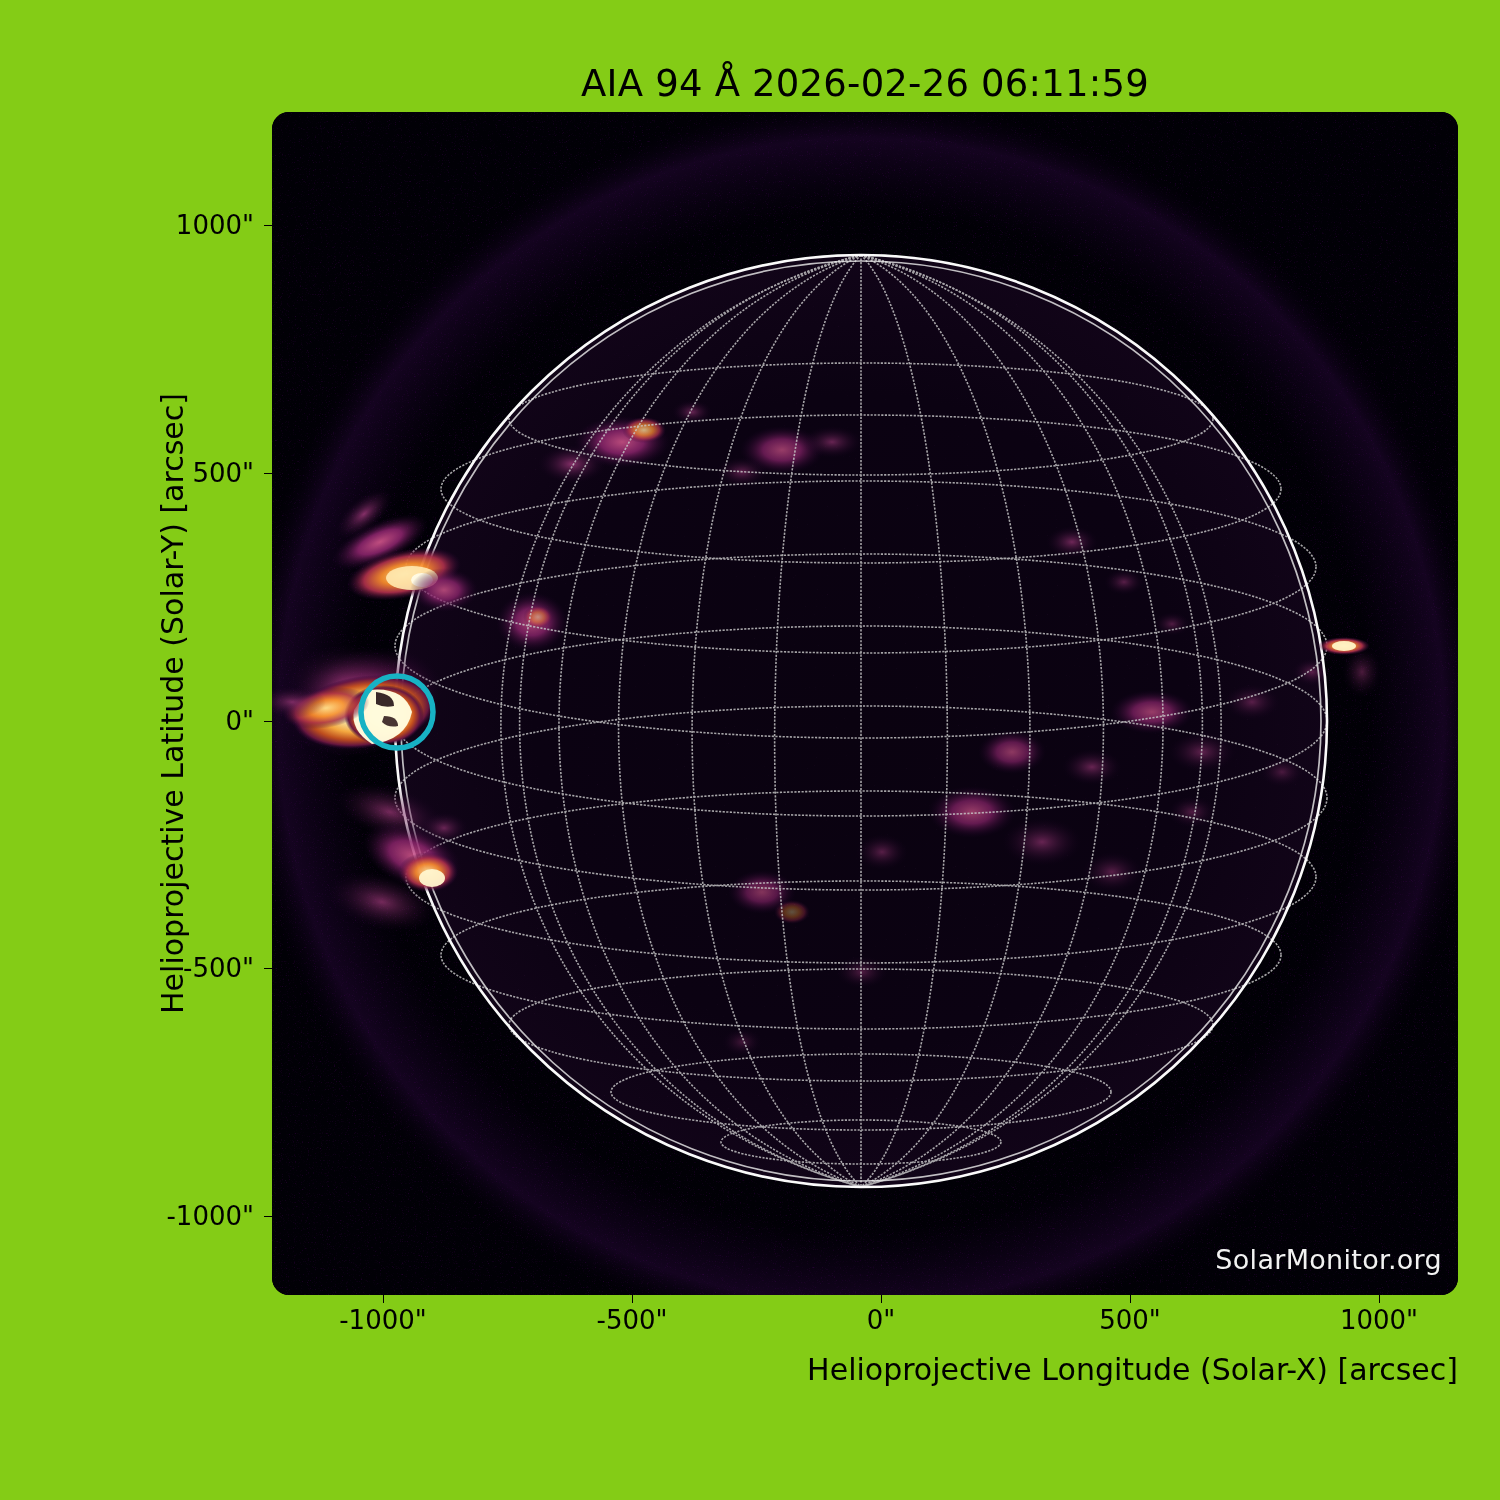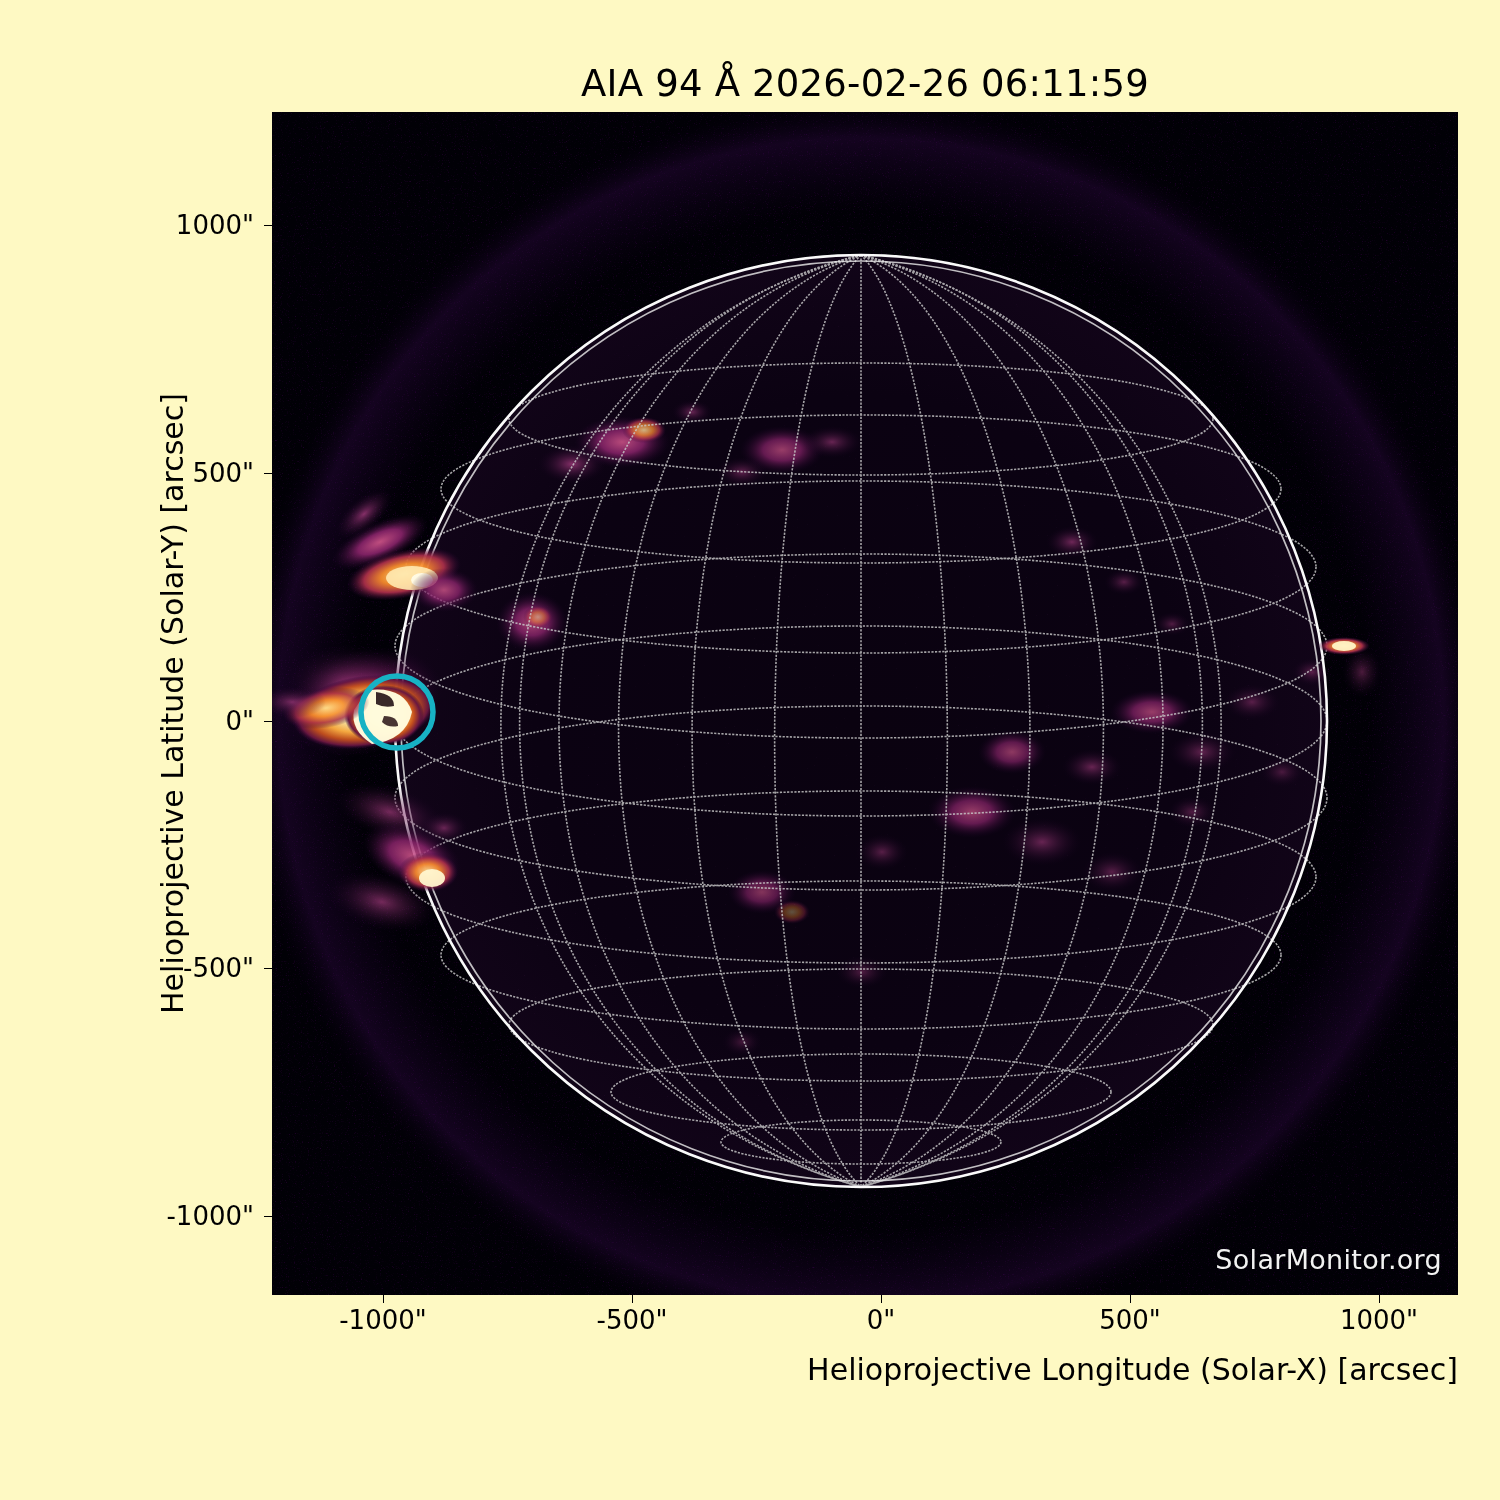--- a/index.html
+++ b/index.html
@@ -3,40 +3,41 @@
 <meta charset="utf-8">
 <style>
   html,body{margin:0;padding:0;}
   body{
     width:1500px;height:1500px;
     background:#ffffff;
     font-family:"DejaVu Sans","Liberation Sans",sans-serif;
     overflow:hidden;
     position:relative;
   }
-  #figure{position:absolute;left:0;top:0;width:1500px;height:1500px;background:#fef9c3;}
+  #figure{position:absolute;left:0;top:0;width:1500px;height:1500px;background:#84cc16;}
 
   
   #title{
     position:absolute;
     left:272px;top:62px;width:1186px;
     text-align:center;
     font-size:37px;
     color:#000000;
     letter-spacing:.2px;
     white-space:nowrap;
   }
 
   
   #plot{
     position:absolute;
     left:272px;top:112px;
     width:1186px;height:1183px;
     background:#010006;
     overflow:hidden;
+    border-radius:17px;
   }
   #plot-svg{position:absolute;left:0;top:0;width:1186px;height:1183px;display:block;}
 
   
   #watermark{
     position:absolute;
     right:16px;bottom:20px;
     color:#f2f2f2;
     font-size:27px;
     letter-spacing:.3px;

